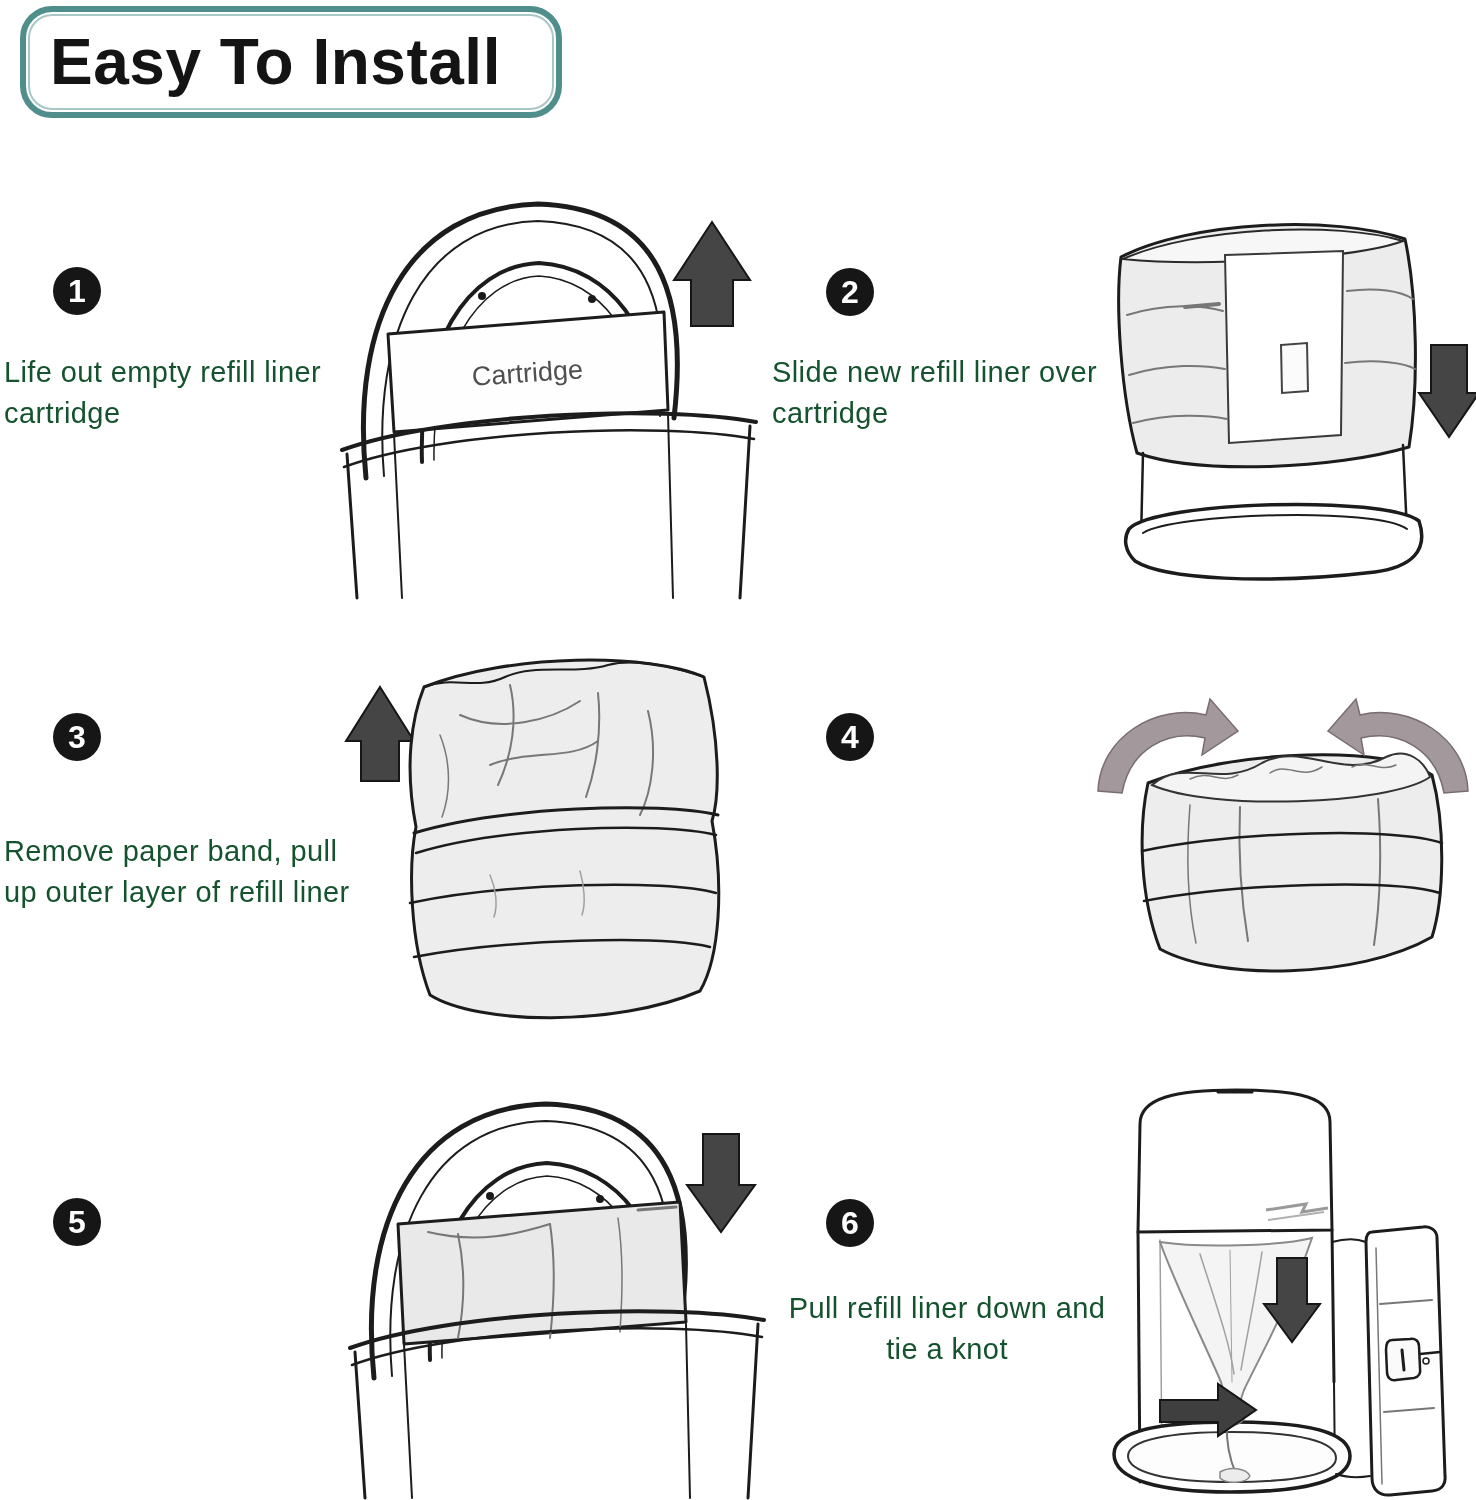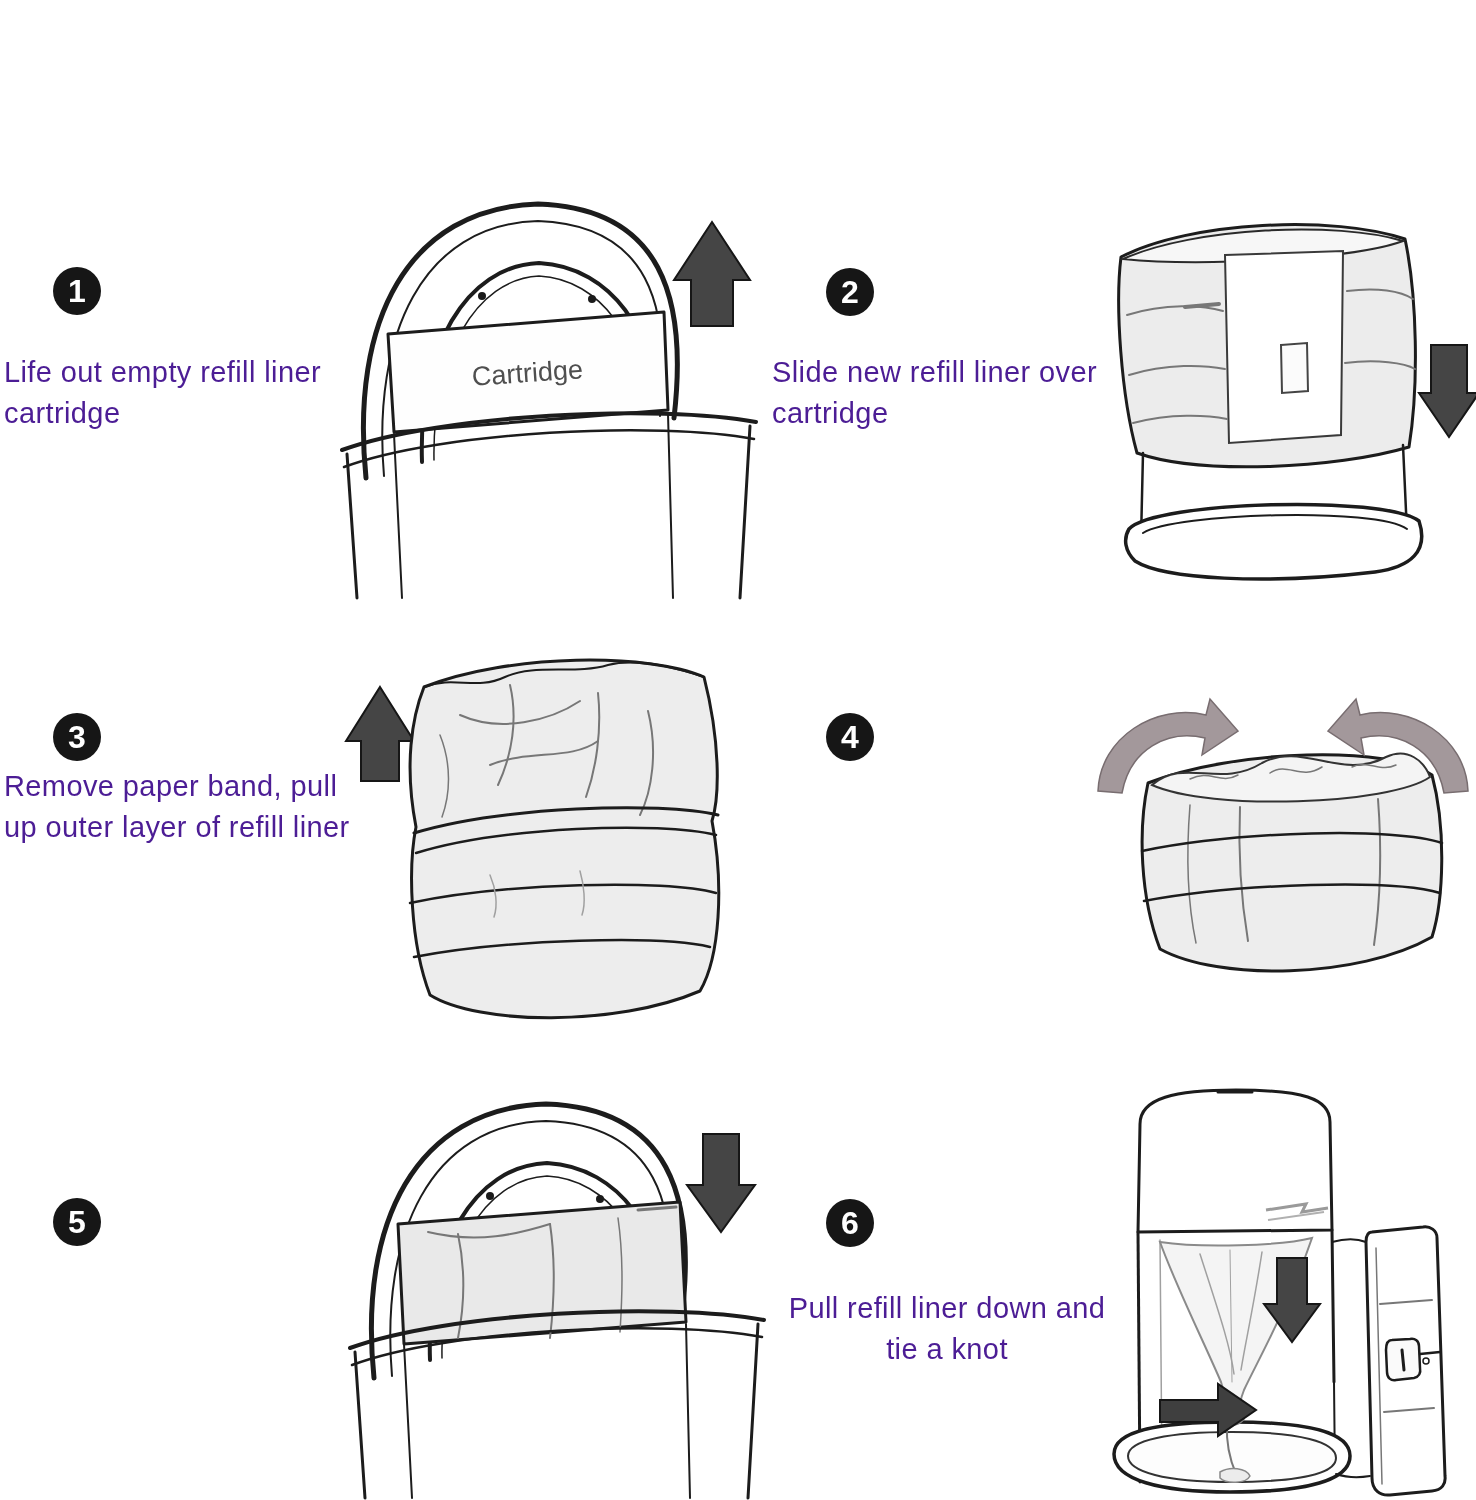--- a/index.html
+++ b/index.html
@@ -19,45 +19,48 @@
     font-size:64px; font-weight:bold; color:#141414; letter-spacing:0.5px;
     white-space:nowrap;
   }
   .badge {
     position:absolute; width:48px; height:48px; border-radius:50%;
     background:#161616; color:#ffffff;
     display:flex; align-items:center; justify-content:center;
     font-size:32px; font-weight:bold;
   }
   .caption {
-    position:absolute; font-size:29px; line-height:1.4; color:#4c1d95;
+    position:absolute; font-size:29px; line-height:1.4; color:#14532d;
     letter-spacing:0.4px;
   }
   .illu { position:absolute; }
   svg { display:block; }
   .sketch { stroke:#1c1c1c; fill:none; stroke-linecap:round; stroke-linejoin:round; }
   .soft   { stroke:#777777; fill:none; stroke-linecap:round; }
   .faint  { stroke:#a0a0a0; fill:none; stroke-linecap:round; }
 </style>
 </head>
 <body>
 
 <div id="sheet">
 
+  <div class="title-box">
+    <span class="title-text">Easy To Install</span>
+  </div>
 
   <div class="badge" style="left:53px;  top:267px;">1</div>
   <div class="badge" style="left:826px; top:268px;">2</div>
   <div class="badge" style="left:53px;  top:713px;">3</div>
   <div class="badge" style="left:826px; top:713px;">4</div>
   <div class="badge" style="left:53px;  top:1198px;">5</div>
   <div class="badge" style="left:826px; top:1199px;">6</div>
 
   <div class="caption" style="left:4px;   top:352px;  width:338px;">Life out empty refill liner cartridge</div>
   <div class="caption" style="left:772px; top:352px;  width:352px;">Slide new refill liner over cartridge</div>
-  <div class="caption" style="left:4px;   top:766px;  width:348px;">Remove paper band, pull up outer layer of refill liner</div>
+  <div class="caption" style="left:4px;   top:831px;  width:348px;">Remove paper band, pull up outer layer of refill liner</div>
   <div class="caption" style="left:772px; top:1288px; width:350px;text-align:center;">Pull refill liner down and tie a knot</div>
 
   <div class="illu" style="left:330px; top:180px;">
     <svg width="430" height="420" viewBox="0 0 430 420">
       <path class="sketch" stroke-width="5" d="M36,298 C20,140 78,28 208,24 C332,28 358,118 344,238"></path>
       <path class="sketch" stroke-width="2" d="M54,296 C42,155 92,44 208,41 C318,45 342,124 330,236"></path>
       <path class="sketch" stroke-width="4" d="M92,282 C88,168 136,86 209,83 C284,87 326,158 322,222"></path>
       <path class="sketch" stroke-width="1.5" d="M104,280 C102,176 146,99 209,96 C272,99 312,164 310,220"></path>
       <circle cx="152" cy="116" r="4" fill="#1a1a1a"></circle>
       <circle cx="262" cy="119" r="4" fill="#1a1a1a"></circle>

